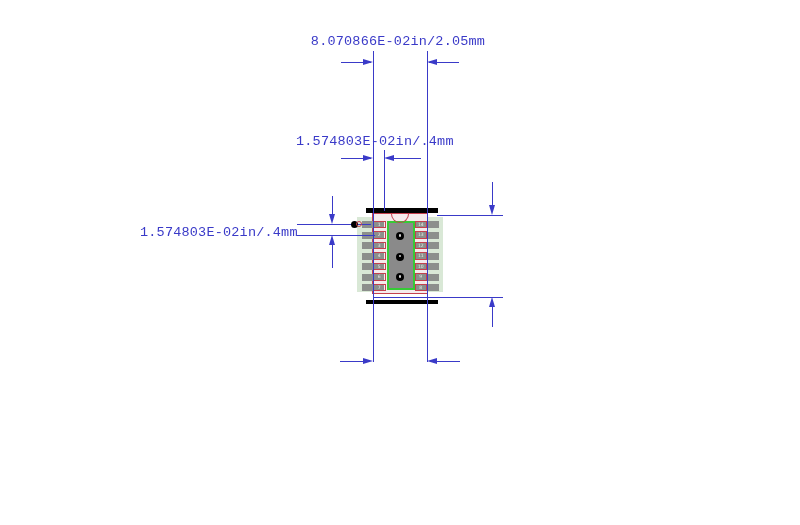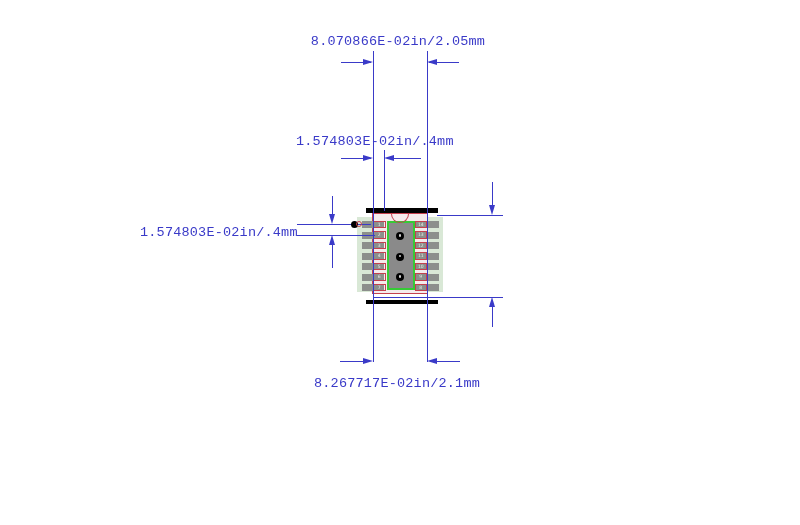--- a/index.html
+++ b/index.html
@@ -100,21 +100,20 @@
   <div class="l" style="left:492px;top:307px;width:1px;height:20px;"></div>
 
   <div class="l" style="left:340px;top:361px;width:29px;height:1px;"></div>
   <div class="ar ar-r" style="left:363px;top:358px;"></div>
   <div class="ar ar-l" style="left:427px;top:358px;"></div>
   <div class="l" style="left:437px;top:361px;width:23px;height:1px;"></div>
 
   <div class="txt ctr" style="left:398px;top:34px;">8.070866E-02in/2.05mm</div>
   <div class="txt" style="left:296px;top:134px;">1.574803E-02in/.4mm</div>
   <div class="txt" style="left:140px;top:225px;">1.574803E-02in/.4mm</div>
-  <div class="txt ctr" style="left:397px;top:376px;">8.267717E-02in/2.1mm</div>
 
   <div class="dot" style="left:350.5px;top:220.5px;width:7px;height:7px;"></div>
   <div class="abs" style="left:355.5px;top:221px;width:6px;height:6px;border:1.2px solid var(--red);border-radius:50%;box-sizing:border-box;"></div>
 
   <div class="dot" style="left:396px;top:232px;width:8px;height:8px;">
     <div class="speck" style="left:2.7px;top:2px;"></div>
   </div>
   <div class="dot" style="left:396px;top:252.5px;width:8px;height:8px;">
     <div class="speck" style="left:2.7px;top:2px;"></div>
   </div>

